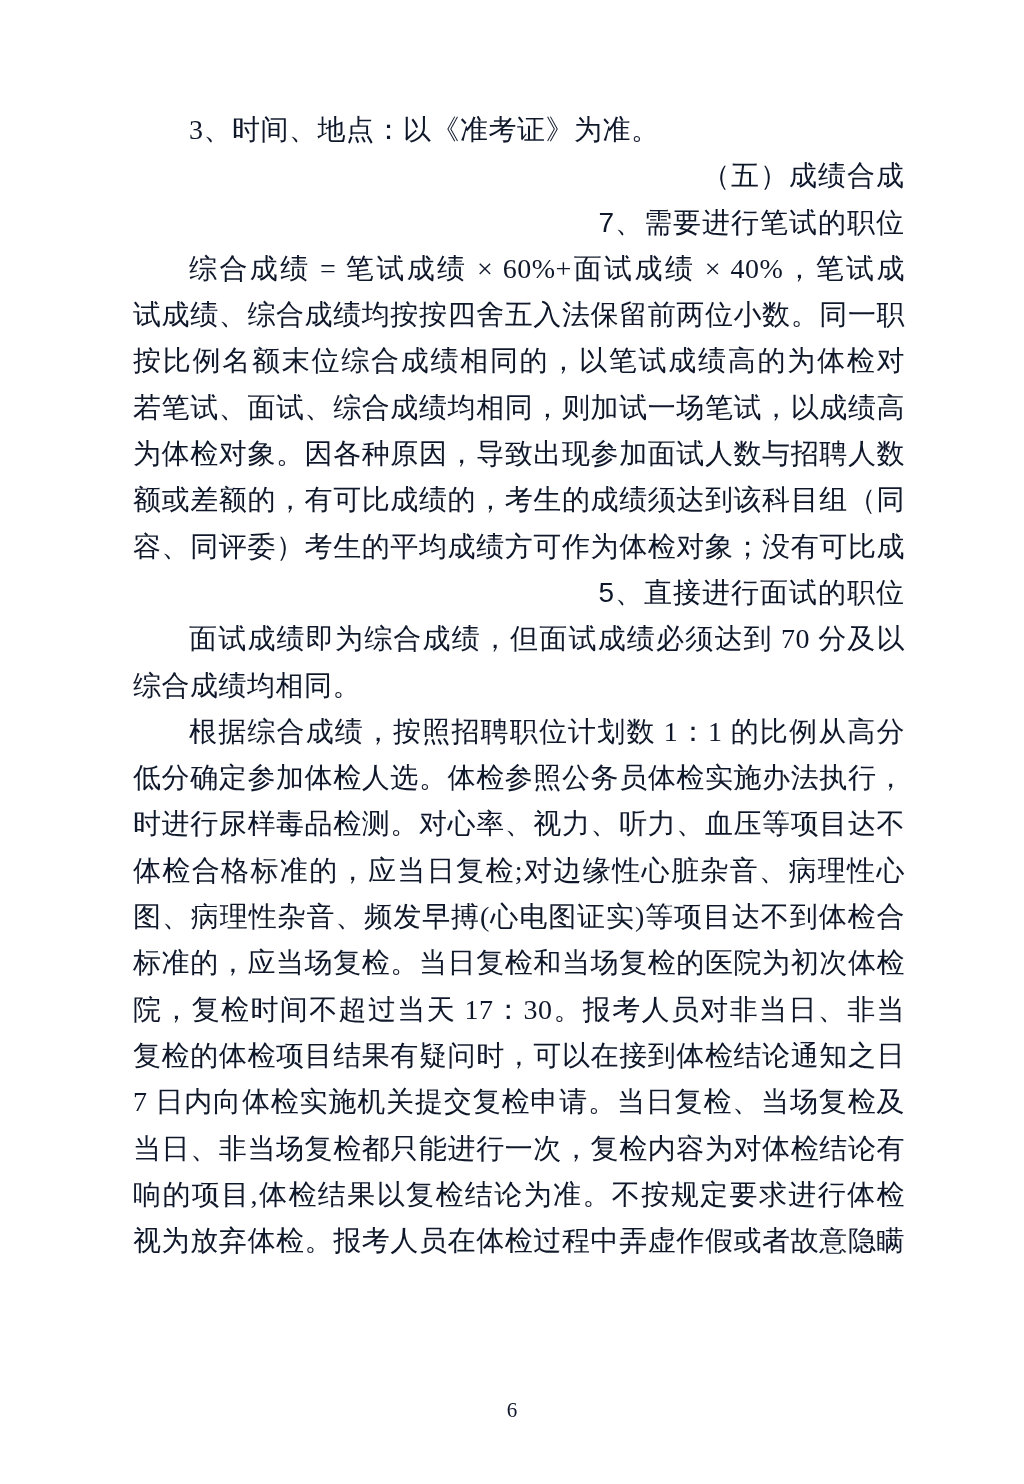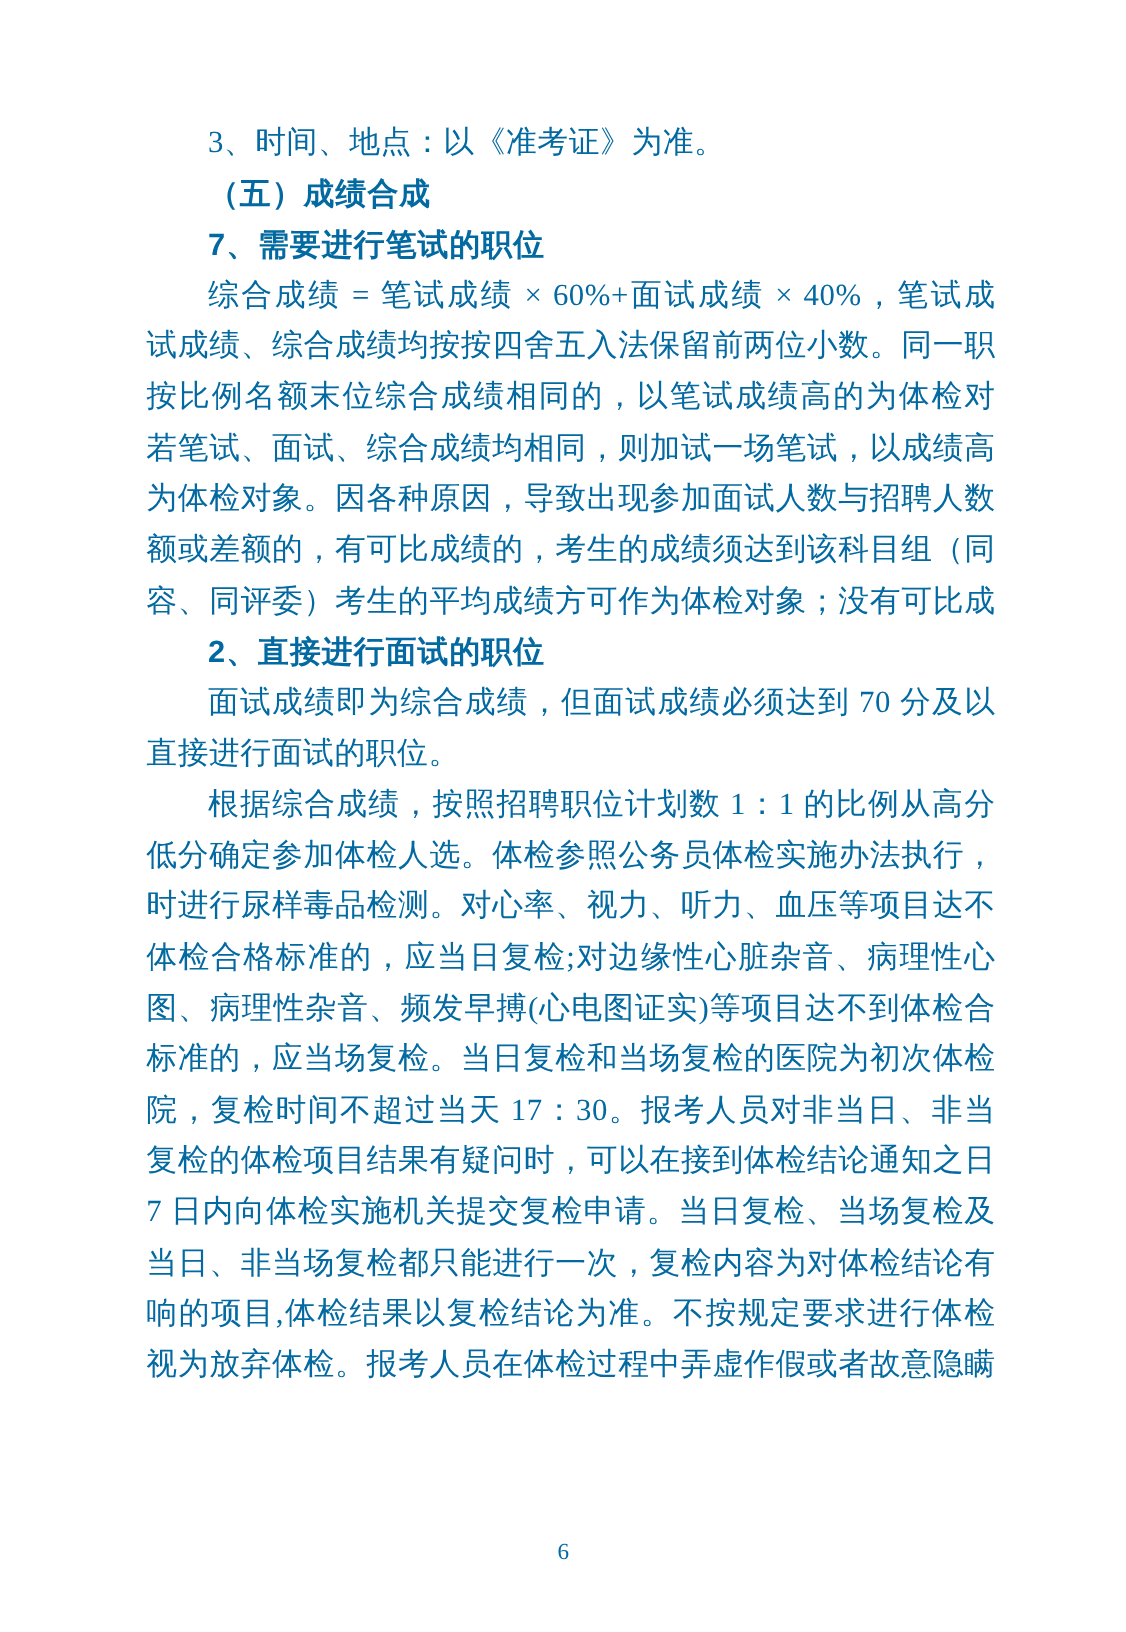--- a/index.html
+++ b/index.html
@@ -5,21 +5,21 @@
   html, body {
     margin: 0;
     padding: 0;
     background: #ffffff;
   }
   .page {
     position: relative;
     width: 1024px;
     height: 1484px;
     background: #ffffff;
-    color: #0369a1;
+    color: #0f172a;
     font-family: "Liberation Serif", serif;
     overflow: hidden;
   }
   .content {
     position: absolute;
     left: 133px;
     top: 107px;
     width: 772px;
   }
   .line {
@@ -27,23 +27,24 @@
     line-height: 46.3px;
     font-size: 28px;
     letter-spacing: 0.5px;
     white-space: normal;
     overflow: hidden;
   }
   .indent {
     padding-left: 56px;
   }
   .bold {
-    font-weight: 700;
+    font-weight: 400;
     font-family: "Liberation Sans", sans-serif;
     letter-spacing: 1px;
+    text-align: right;
   }
   .jfull {
     text-align: justify;
     text-align-last: justify;
   }
   .footer {
     position: absolute;
     top: 1396px;
     left: 0;
     width: 100%;
@@ -62,23 +63,23 @@
   <div class="line indent">3、时间、地点：以《准考证》为准。</div>
       <div class="line indent bold">（五）成绩合成</div>
       <div class="line indent bold">7、需要进行笔试的职位</div>
       <div class="line indent jfull">综合成绩 = 笔试成绩 × 60%+面试成绩 × 40%，笔试成绩、面</div>
       <div class="line jfull">试成绩、综合成绩均按按四舍五入法保留前两位小数。同一职位</div>
       <div class="line jfull">按比例名额末位综合成绩相同的，以笔试成绩高的为体检对象，</div>
       <div class="line jfull">若笔试、面试、综合成绩均相同，则加试一场笔试，以成绩高的</div>
       <div class="line jfull">为体检对象。因各种原因，导致出现参加面试人数与招聘人数等</div>
       <div class="line jfull">额或差额的，有可比成绩的，考生的成绩须达到该科目组（同内</div>
       <div class="line jfull">容、同评委）考生的平均成绩方可作为体检对象；没有可比成绩</div>
-      <div class="line indent bold">2、直接进行面试的职位</div>
+      <div class="line indent bold">5、直接进行面试的职位</div>
       <div class="line indent jfull">面试成绩即为综合成绩，但面试成绩必须达到 70 分及以上</div>
-      <div class="line">直接进行面试的职位。</div>
+      <div class="line">综合成绩均相同。</div>
       <div class="line indent jfull">根据综合成绩，按照招聘职位计划数 1：1 的比例从高分到</div>
       <div class="line jfull">低分确定参加体检人选。体检参照公务员体检实施办法执行，同</div>
       <div class="line jfull">时进行尿样毒品检测。对心率、视力、听力、血压等项目达不到</div>
       <div class="line jfull">体检合格标准的，应当日复检;对边缘性心脏杂音、病理性心电</div>
       <div class="line jfull">图、病理性杂音、频发早搏(心电图证实)等项目达不到体检合格</div>
       <div class="line jfull">标准的，应当场复检。当日复检和当场复检的医院为初次体检医</div>
       <div class="line jfull">院，复检时间不超过当天 17：30。报考人员对非当日、非当场</div>
       <div class="line jfull">复检的体检项目结果有疑问时，可以在接到体检结论通知之日起</div>
       <div class="line jfull">7 日内向体检实施机关提交复检申请。当日复检、当场复检及非</div>
       <div class="line jfull">当日、非当场复检都只能进行一次，复检内容为对体检结论有影</div>

